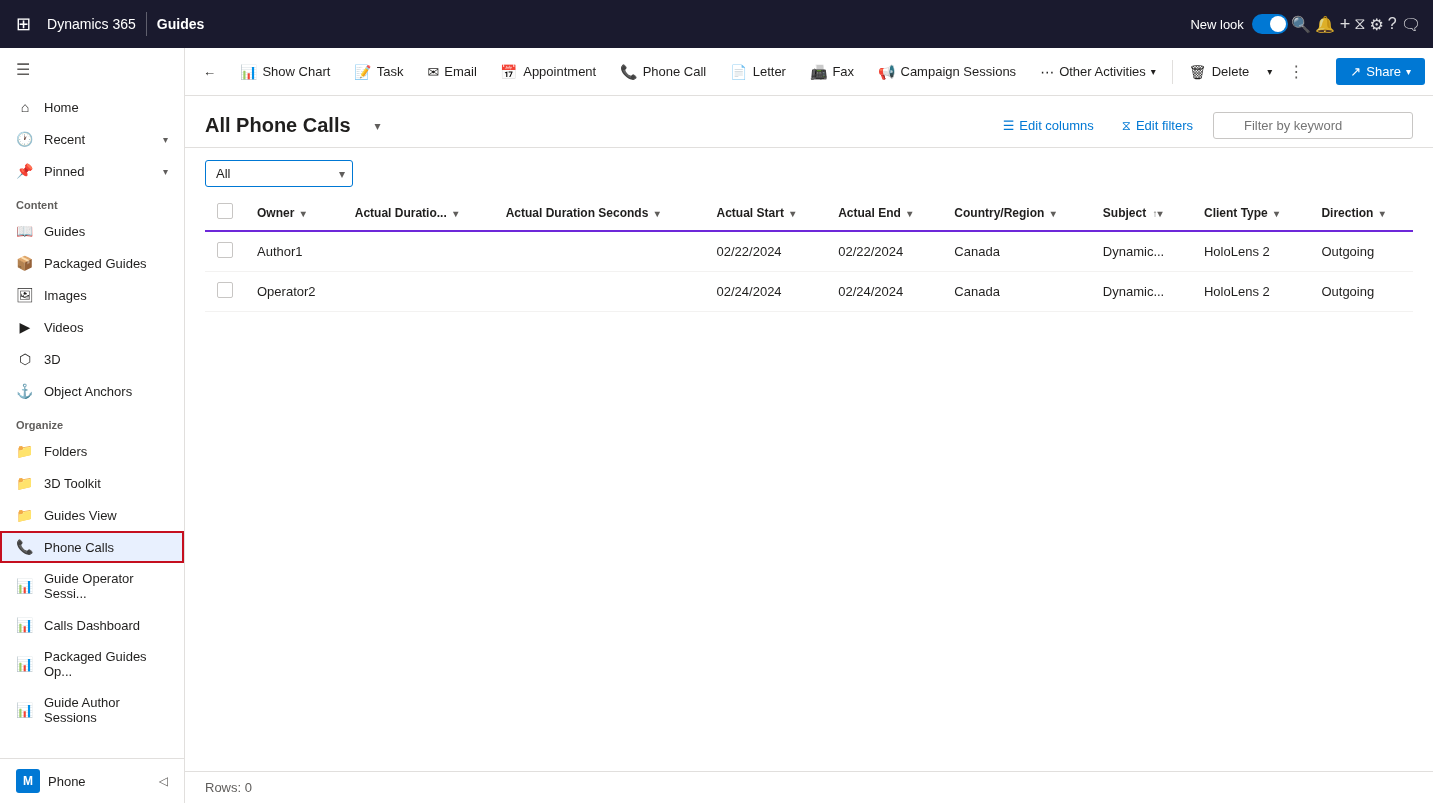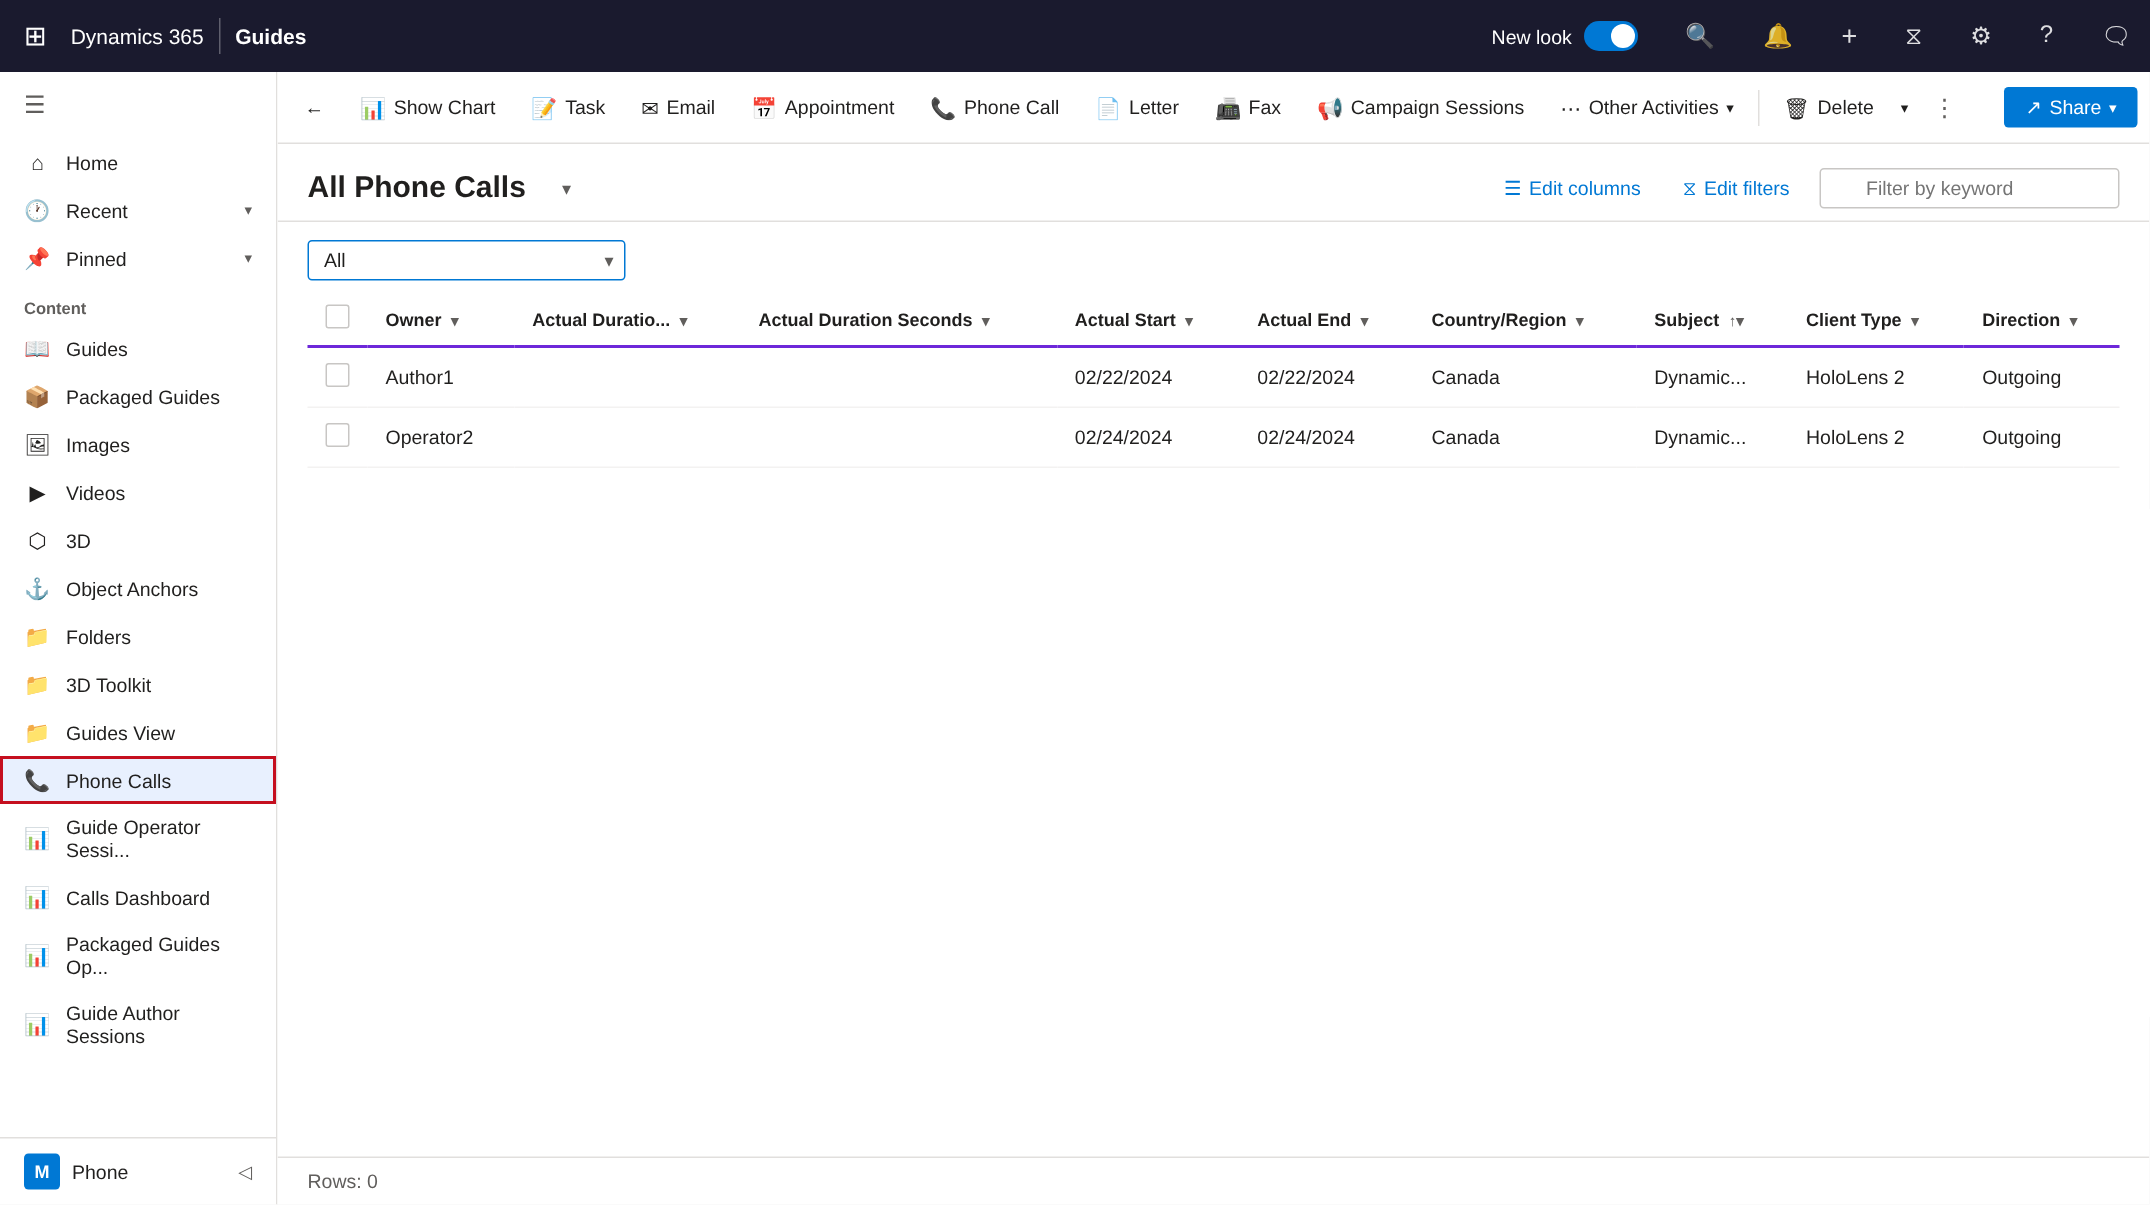--- a/index.html
+++ b/index.html
@@ -16,21 +16,21 @@
       gap: 12px;
       position: fixed;
       top: 0; left: 0; right: 0;
       z-index: 100;
     }
     .topbar-apps { font-size: 18px; cursor: pointer; padding: 4px; }
     .topbar-brand { display: flex; align-items: center; gap: 10px; }
     .topbar-brand-name { font-size: 14px; color: #fff; font-weight: 400; }
     .topbar-divider { width: 1px; height: 24px; background: rgba(255,255,255,0.3); }
     .topbar-guides { font-size: 14px; color: #fff; font-weight: 600; }
-    .topbar-right { margin-left: auto; display: flex; align-items: center; gap: 32px; }
+    .topbar-right { margin-left: auto; display: flex; align-items: center; gap: 4px; }
     .topbar-new-look { display: flex; align-items: center; gap: 8px; font-size: 13px; }
     .toggle-switch { width: 36px; height: 20px; background: #0078d4; border-radius: 10px; position: relative; cursor: pointer; }
     .toggle-switch::after { content: ''; position: absolute; width: 16px; height: 16px; background: #fff; border-radius: 50%; top: 2px; right: 2px; }
     .topbar-icon { font-size: 16px; cursor: pointer; color: #fff; opacity: 0.85; }
 
     
     .layout { display: flex; margin-top: 48px; height: calc(100vh - 48px); }
 
     
     .sidebar {
@@ -134,21 +134,21 @@
 
     
     .due-filter { padding: 12px 20px 0; }
     .due-label { font-size: 13px; color: #201f1e; margin-bottom: 4px; }
     .due-select {
       border: 1px solid #0078d4;
       border-radius: 3px;
       padding: 5px 30px 5px 10px;
       font-size: 13px;
       background: #fff;
-      width: 212px;
+      width: 148px;
       appearance: none;
       cursor: pointer;
       position: relative;
       color: #201f1e;
     }
     .due-select-wrapper { position: relative; display: inline-block; }
     .due-select-arrow { position: absolute; right: 8px; top: 50%; transform: translateY(-50%); font-size: 12px; color: #605e5c; pointer-events: none; }
 
     
     .data-table { width: 100%; border-collapse: collapse; margin-top: 8px; }
@@ -248,20 +248,21 @@
     </div>
     <div class="sidebar-item">
       <span class="sidebar-item-icon">⬡</span>
       <span class="sidebar-item-label">3D</span>
     </div>
     <div class="sidebar-item">
       <span class="sidebar-item-icon">⚓</span>
       <span class="sidebar-item-label">Object Anchors</span>
     </div>
 
+    <div class="sidebar-section-label">Organize</div>
     <div class="sidebar-item">
       <span class="sidebar-item-icon">📁</span>
       <span class="sidebar-item-label">Folders</span>
     </div>
     <div class="sidebar-item">
       <span class="sidebar-item-icon">📁</span>
       <span class="sidebar-item-label">3D Toolkit</span>
     </div>
     <div class="sidebar-item">
       <span class="sidebar-item-icon">📁</span>

